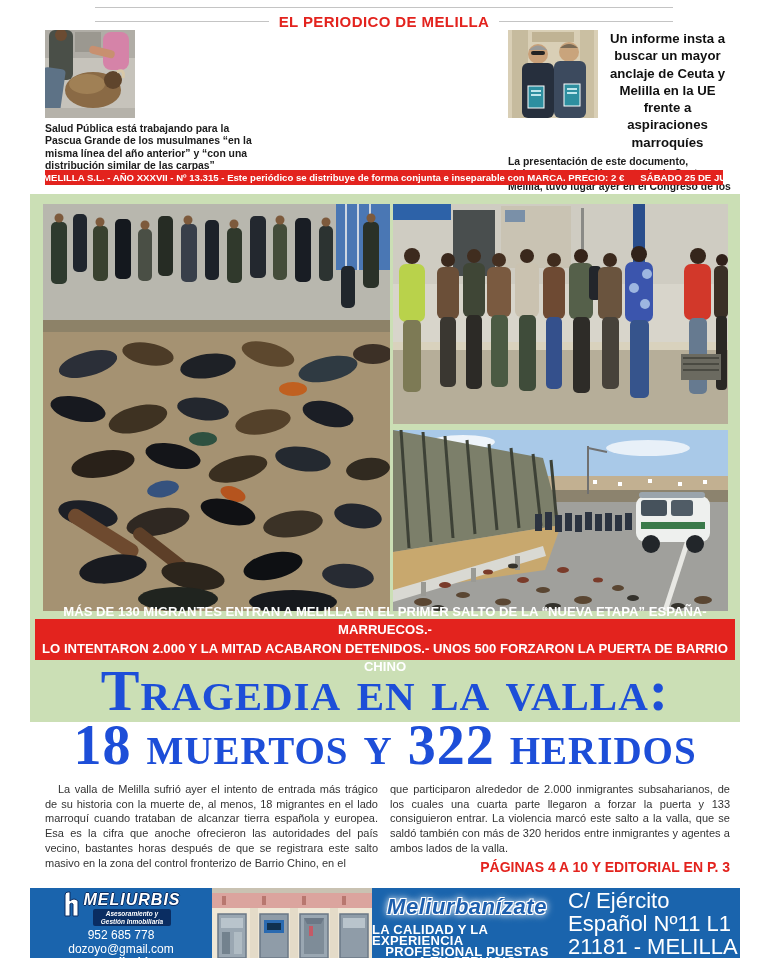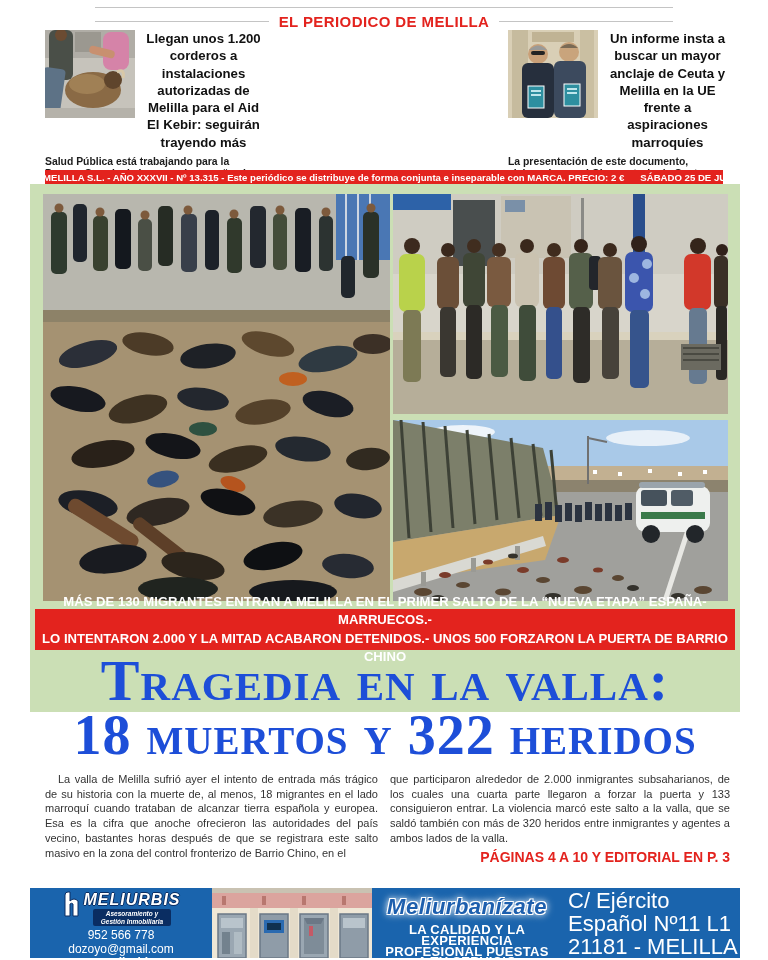--- a/index.html
+++ b/index.html
@@ -35,21 +35,21 @@
   .m2row{display:flex;align-items:flex-end;gap:5px;margin-top:2px;}
   .m-box{width:64px;height:62px;background:repeating-linear-gradient(to bottom,#e4453f 0 2px,#ffffff 2px 4px);position:relative;overflow:hidden;flex:none;}
   .m-box svg{position:absolute;inset:0;width:100%;height:100%;}
   .m2{font-size:69px;font-weight:bold;letter-spacing:1px;line-height:58px;white-space:nowrap;}
 
   
   .infobar{position:absolute;left:45px;right:45px;top:170px;height:15px;background:var(--red);color:#fff;
     font-size:9.6px;font-weight:bold;display:flex;align-items:center;justify-content:center;gap:16px;white-space:nowrap;}
 
   
-  .main-block{position:absolute;left:30px;top:184px;width:710px;height:528px;background:var(--green);}
+  .main-block{position:absolute;left:30px;top:194px;width:710px;height:528px;background:var(--green);}
   .photo{position:absolute;overflow:hidden;background:#999;}
   .photo svg{display:block;width:100%;height:100%;}
   .photo-main{left:13px;top:10px;width:347px;height:407px;}
   .photo-rt{left:363px;top:10px;width:335px;height:220px;}
   .photo-rb{left:363px;top:236px;width:335px;height:181px;}
 
   .banner{position:absolute;left:5px;top:425px;width:700px;height:41px;background:var(--red);color:#fff;
     font-weight:bold;font-size:13.1px;line-height:18.5px;text-align:center;display:flex;flex-direction:column;justify-content:center;}
 
   .headline{position:absolute;left:0;top:469px;width:710px;text-align:center;
@@ -71,21 +71,21 @@
   .logo-stack{display:flex;flex-direction:column;align-items:center;}
   .logo-text{font-size:16px;font-weight:bold;font-style:italic;letter-spacing:1px;color:#fff;
     text-shadow:-1px 0 var(--navy),1px 0 var(--navy),0 -1px var(--navy),0 1px var(--navy);}
   .ribbon{background:var(--navy);color:#fff;font-size:6.5px;font-weight:bold;font-style:italic;line-height:7.5px;
     padding:1px 8px;text-align:center;border-radius:2px;}
   .contact{font-size:12px;line-height:13.5px;color:#fff;}
   .contact.phone{margin-top:3px;}
   .contact.web{font-weight:bold;}
   .ad-building{width:160px;height:70px;flex:none;}
   .ad-building svg{display:block;width:100%;height:100%;}
-  .ad-mid{width:190px;flex:none;display:flex;flex-direction:column;align-items:center;padding-top:6px;text-align:center;}
+  .ad-mid{width:190px;flex:none;display:flex;flex-direction:column;align-items:center;padding-top:6px;}
   .brand2{font-size:22px;font-weight:bold;font-style:italic;color:#1d5fae;letter-spacing:.5px;
     text-shadow:-1px -1px 0 #fff,1px -1px 0 #fff,-1px 1px 0 #fff,1px 1px 0 #fff,0 0 6px #fff,0 0 10px #fff;}
   .slogan{color:#fff;font-size:13px;font-weight:bold;line-height:10.8px;letter-spacing:.3px;}
   .slogan.s1{margin-top:5px;}
   .ad-addr{flex:1;color:#fff;font-size:22px;line-height:23px;display:flex;flex-direction:column;justify-content:center;padding-left:6px;}
 </style>
 </head>
 <body>
 
 <div class="page">
@@ -109,21 +109,20 @@
           <rect x="58" y="2" width="26" height="38" rx="8" fill="#d583a8"></rect>
           <rect x="44" y="18" width="26" height="8" rx="4" fill="#c89070" transform="rotate(14 57 22)"></rect>
           <rect x="-4" y="38" width="22" height="46" rx="4" fill="#5d7286" transform="rotate(8 7 60)"></rect>
           <ellipse cx="48" cy="60" rx="28" ry="18" fill="#8a6a45"></ellipse>
           <ellipse cx="42" cy="54" rx="18" ry="10" fill="#a08055"></ellipse>
           <circle cx="68" cy="50" r="9" fill="#5f452c"></circle>
           <path d="M72 42 q8 -4 6 6" stroke="#d8c8a8" stroke-width="3" fill="none"></path>
           <rect x="0" y="78" width="90" height="10" fill="#b5b2aa"></rect>
         </svg>
       </div>
-      <div class="story-headline">Llegan unos 1.200 corderos a instalaciones autorizadas de Melilla para el Aid El Kebir: seguirán trayendo más</div>
     </div>
     <div class="story-deck">Salud Pública está trabajando para la Pascua Grande de los musulmanes “en la misma línea del año anterior” y “con una distribución similar de las carpas”</div>
     <div class="story-pageref">P. 12</div>
   </div>
 
 
   <div class="story story-right">
     <div class="story-top">
       <div class="story-photo">
         <svg viewBox="0 0 90 88" preserveAspectRatio="none">
@@ -392,21 +391,21 @@
           </svg>
         </div>
         <div class="logo-stack">
           <div class="logo-text">MELIURBIS</div>
           <div class="ribbon">
             <div>Asesoramiento y</div>
             <div>Gestión Inmobiliaria</div>
           </div>
         </div>
       </div>
-      <div class="contact phone">952 566 778</div>
+      <div class="contact phone">952 685 778</div>
       <div class="contact">dozoyo@gmail.com</div>
       <div class="contact web">www.meliurbis.es</div>
     </div>
 
     <div class="ad-building">
       <svg viewBox="0 0 160 70" preserveAspectRatio="none">
         <rect width="160" height="70" fill="#efe7d6"></rect>
         <rect width="160" height="5" fill="#c9c2b2"></rect>
         <rect y="5" width="160" height="15" fill="#dba49e"></rect>
         <rect x="10" y="8" width="4" height="9" fill="#b8776f"></rect>

